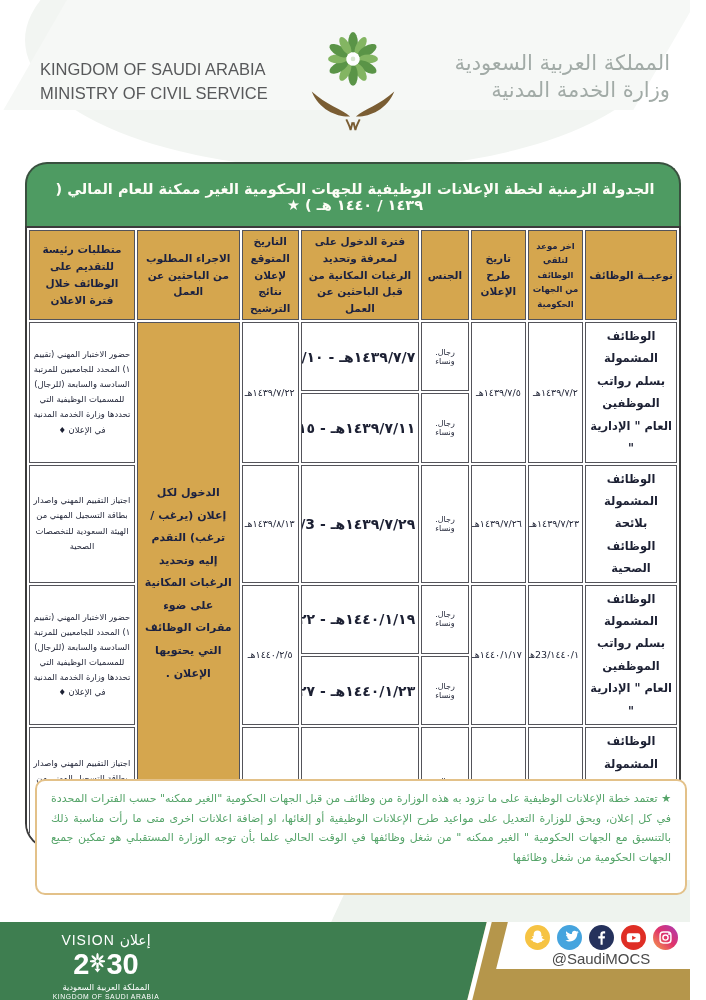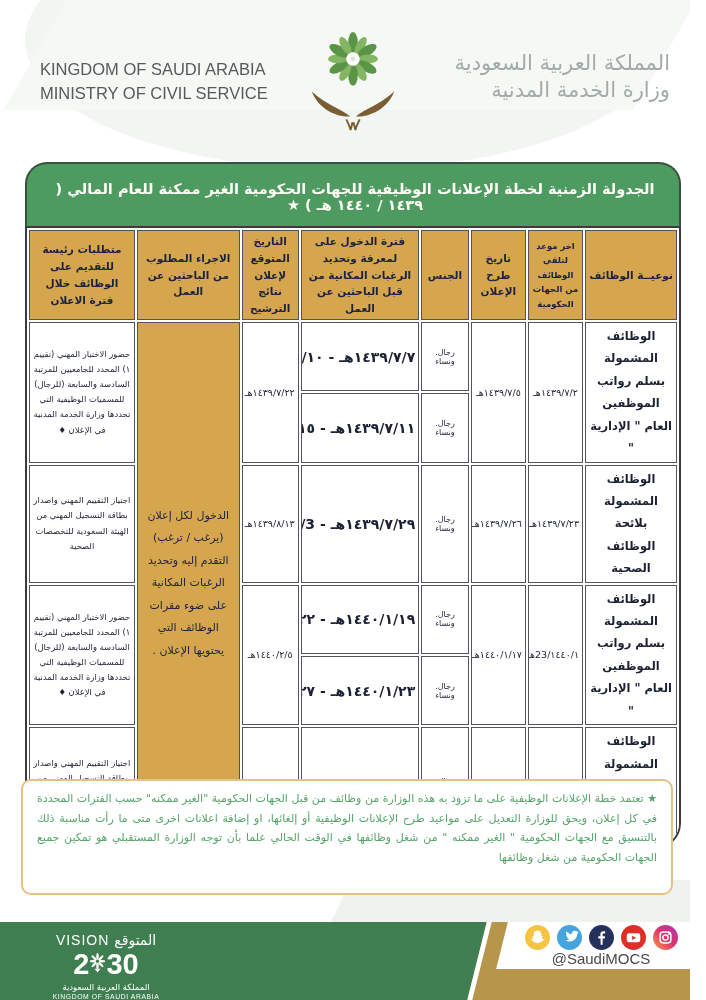--- a/index.html
+++ b/index.html
@@ -35,24 +35,24 @@
   th.small{font-size:8.5px;line-height:1.7;}
   tbody tr:nth-child(1),tbody tr:nth-child(2){height:52px;}
   tbody tr:nth-child(3){height:118px;}
   tbody tr:nth-child(4),tbody tr:nth-child(5){height:59px;}
   tbody tr:nth-child(6){height:104px;}
   td.job{font-size:11.5px;font-weight:bold;line-height:1.95;}
   td.date{font-size:9.5px;white-space:nowrap;}
   td.gen{font-size:8px;}
   td.per{font-size:14px;white-space:nowrap;font-weight:bold;}
   td.req{font-size:8.4px;line-height:1.8;}
-  td.action{background:#d5a64e;font-size:11px;font-weight:normal;line-height:2.05;
+  td.action{background:#d5a64e;font-size:11px;font-weight:bold;line-height:2.05;
             color:#1b2140;padding:6px;}
   
-  .notes{position:absolute;z-index:2;left:21px;top:779px;width:652px;box-sizing:border-box;
+  .notes{position:absolute;z-index:2;left:35px;top:779px;width:652px;box-sizing:border-box;
          min-height:116px;border:2px solid #e3c189;border-radius:10px;background:#fff;
          direction:rtl;color:#55a469;font-size:11px;line-height:1.78;
          padding:8px 14px 8px 14px;text-align:justify;}
   .notes p{margin:0;}
   
   .footer{position:absolute;z-index:2;left:0;top:922px;width:706px;height:78px;
           background:#3e7e50;overflow:hidden;}
   .gold-band{position:absolute;top:0;right:-34px;width:258px;height:78px;background:#b5964b;
              border-left:5px solid #ffffff;transform:skewX(-14deg);}
   .social-panel{position:absolute;top:0;right:6px;width:198px;height:47px;background:#ffffff;
@@ -254,21 +254,21 @@
             </svg>
           </span>
         </div>
         <div class="handle">@SaudiMOCS</div>
       </div>
     </div>
 
     <div class="vision">
       <div class="v-line1">
         <span>VISION</span>
-        <span class="ar">المتوقع</span>
+        <span class="ar">إعلان</span>
       </div>
       <div class="v-year">
         <span>2</span>
         <span>
           <svg viewBox="0 0 20 26" width="15" height="21">
             <g transform="translate(10,10)" fill="#ffffff">
               <ellipse cx="0" cy="-6" rx="1.6" ry="5"></ellipse>
               <ellipse cx="0" cy="-6" rx="1.6" ry="5" transform="rotate(45)"></ellipse>
               <ellipse cx="0" cy="-6" rx="1.6" ry="5" transform="rotate(90)"></ellipse>
               <ellipse cx="0" cy="-6" rx="1.6" ry="5" transform="rotate(135)"></ellipse>

